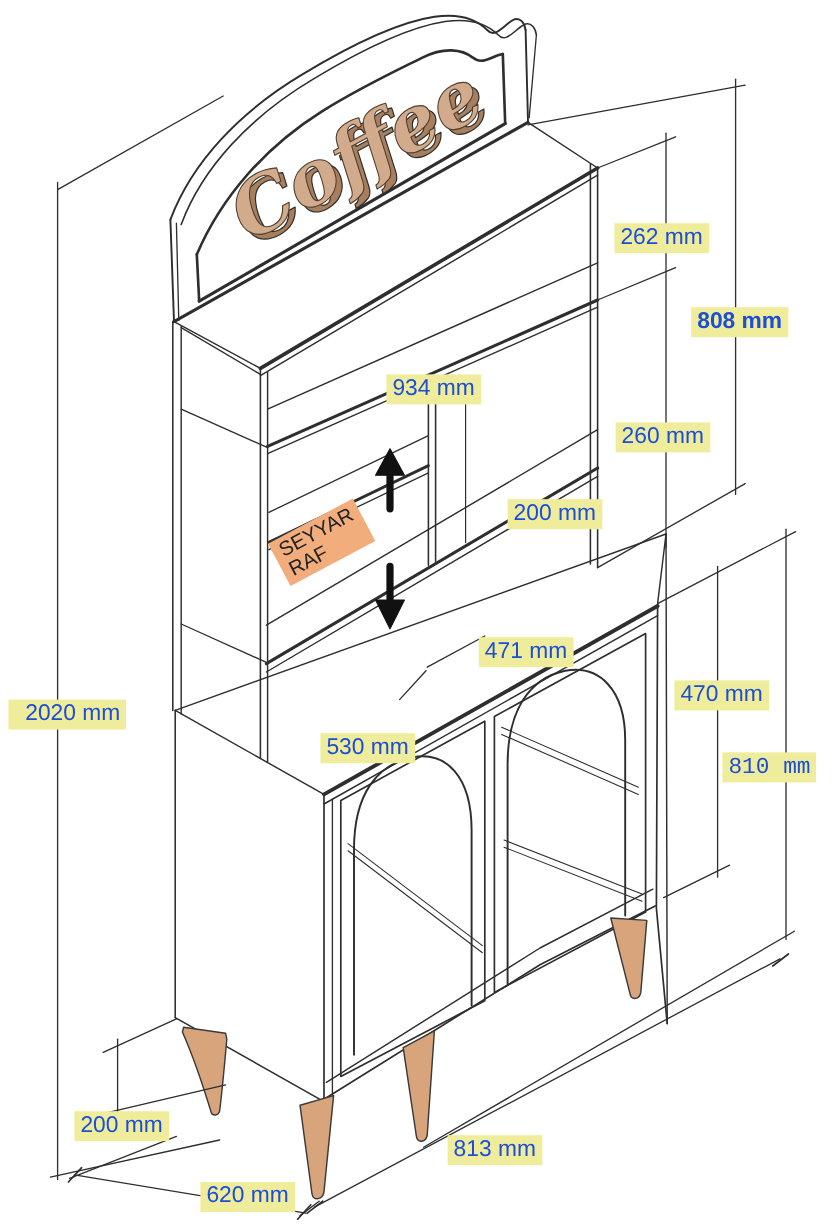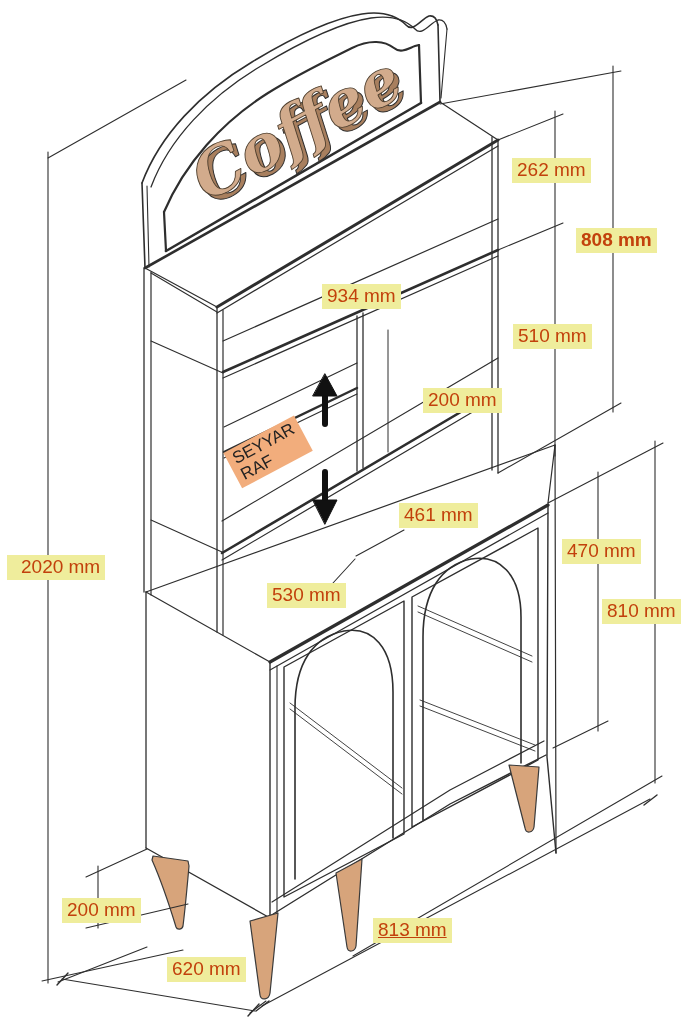--- a/index.html
+++ b/index.html
@@ -1,20 +1,20 @@
 <!DOCTYPE html>
 <html><head>
 <meta charset="utf-8">
 <style>
   html,body{margin:0;padding:0;background:#fff;}
   #stage{position:relative;width:697px;height:1020px;background:#fff;overflow:hidden;
          font-family:"Liberation Sans",sans-serif;}
   #stage svg{position:absolute;left:0;top:0;}
-  .dim{position:absolute;font-size:19px;color:#c2410c;background:#efed9c;padding:1px 5px;
-       white-space:nowrap;line-height:1.2;}
+  .dim{position:absolute;font-size:19px;color:#1d4ed8;background:#efed9c;padding:1px 5px;
+       white-space:nowrap;line-height:1.2;margin-top:28px;}
   .raf{position:absolute;font-size:17px;color:#222;background:#f2ad7c;padding:2px 6px;
        line-height:1.05;transform:rotate(-28deg);font-weight:400;}
 </style>
 </head>
 <body>
 
 <div id="stage">
 <svg width="697" height="1020" viewBox="0 0 697 1020">
   <g stroke="#2e2e2e" fill="none" stroke-linecap="round" stroke-linejoin="round">
 
@@ -154,25 +154,25 @@
       <path d="M248,1016 L259,1004" stroke-width="1.4"></path>
       <path d="M256,1011 L269,1001" stroke-width="1.4"></path>
       <path d="M644,805 L657,795" stroke-width="1.4"></path>
     </g>
   </g>
 </svg>
 
   <div class="dim" style="left:512px;top:158px;">262 mm</div>
   <div class="dim" style="left:576px;top:228px;font-weight:bold;">808 mm</div>
   <div class="dim" style="left:322px;top:284px;">934 mm</div>
-  <div class="dim" style="left:513px;top:324px;">510 mm</div>
+  <div class="dim" style="left:513px;top:324px;">260 mm</div>
   <div class="dim" style="left:423px;top:388px;">200 mm</div>
-  <div class="dim" style="left:399px;top:503px;">461 mm</div>
+  <div class="dim" style="left:399px;top:503px;">471 mm</div>
   <div class="dim" style="left:562px;top:539px;">470 mm</div>
-  <div class="dim" style="left:602px;top:599px;">810 mm</div>
+  <div class="dim" style="left:602px;top:599px;font-family:Liberation Mono, monospace;">810 mm</div>
   <div class="dim" style="left:7px;top:555px;padding-left:14px;">2020 mm</div>
   <div class="dim" style="left:267px;top:583px;">530 mm</div>
   <div class="dim" style="left:62px;top:898px;">200 mm</div>
-  <div class="dim" style="left:373px;top:918px;text-decoration:underline;">813 mm</div>
+  <div class="dim" style="left:373px;top:918px;">813 mm</div>
   <div class="dim" style="left:167px;top:957px;">620 mm</div>
 
   <div class="raf" style="left:228px;top:432px;"><span>SEYYAR</span><br><span>RAF</span></div>
 </div>
 
 </body></html>

